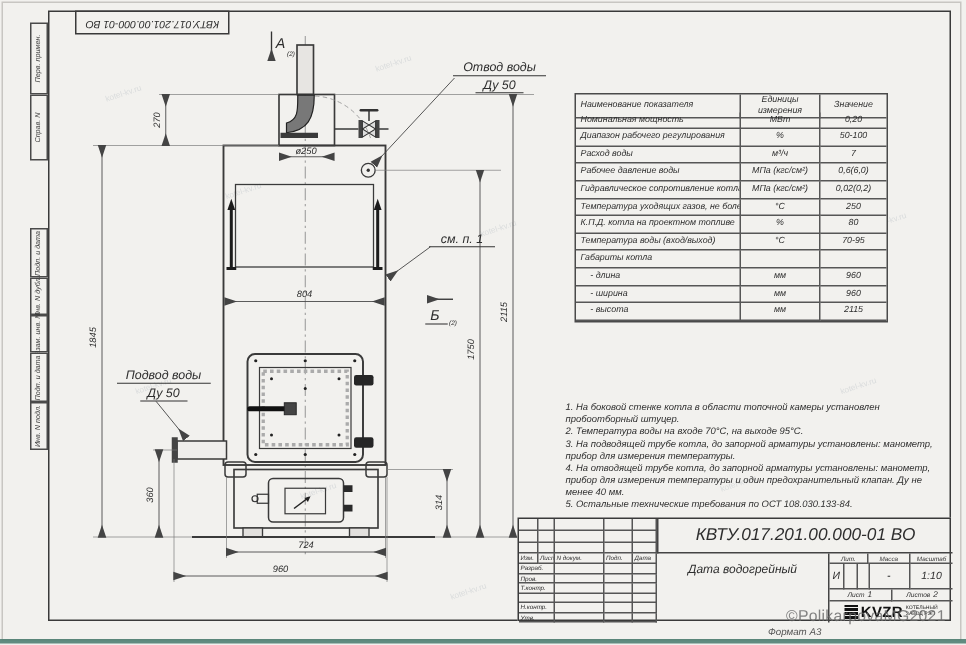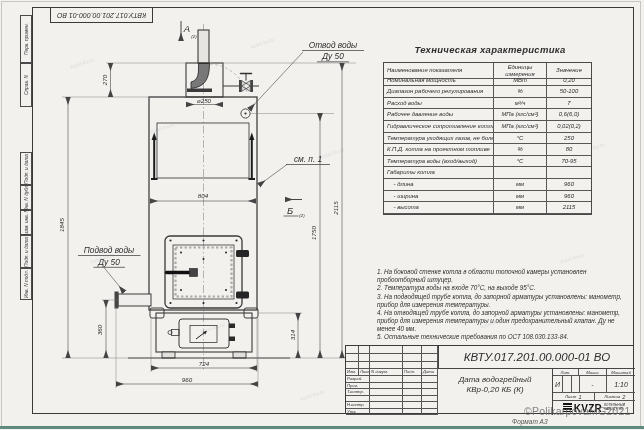--- a/index.html
+++ b/index.html
@@ -247,21 +247,20 @@
     <path d="M286,164.5 H330" stroke="#333" stroke-width="0.7"></path>
     <path d="M287,164.5 L259,185" stroke="#444" stroke-width="0.6" marker-end="url(#arr)" fill="none"></path>
 
     <text class="lbl" x="109" y="252.5">Подвод воды</text>
     <path d="M78,255.5 H140.5" stroke="#333" stroke-width="0.7"></path>
     <text class="lbl" x="109" y="264.5">Ду 50</text>
     <path d="M93.5,267.3 H125" stroke="#333" stroke-width="0.7"></path>
     <path d="M104,267.5 L124,292" stroke="#444" stroke-width="0.6" marker-end="url(#arr)" fill="none"></path>
   </svg>
 
-  <div class="abs" id="spec-title">Техническая характеристика</div>
   <div class="abs" id="spec">
     <div class="sh first">Наименование показателя</div>
     <div class="sh">Единицы измерения</div>
     <div class="sh">Значение</div>
 
     <div class="sc1">Номинальная мощность</div>
       <div class="scc">МВт</div>
       <div class="scc">0,20</div>
     <div class="sc1">Диапазон рабочего регулирования</div>
       <div class="scc">%</div>
@@ -351,21 +350,20 @@
         <div></div>
         <div></div>
       <div class="sp2">Утв.</div>
         <div></div>
         <div></div>
         <div></div>
     </div>
 
     <div id="tb-name">
       <div>Дата водогрейный</div>
-      <div>КВр-0,20 КБ (К)</div>
     </div>
 
     <div class="tbh" style="left:207px;top:23px;width:26px;height:7px">Лит.</div>
     <div class="tbh" style="left:233px;top:23px;width:28px;height:7px">Масса</div>
     <div class="tbh" style="left:261px;top:23px;width:28px;height:7px;border-right:none">Масштаб</div>
     <div class="tbv" style="left:207px;top:30px;width:26px;height:17px" id="lit-cell">
         <span style="position:absolute;left:0;width:9px;text-align:center;">И</span>
       </div>
     <div class="litline" style="left:216px"></div>
     <div class="litline" style="left:224.5px"></div>

